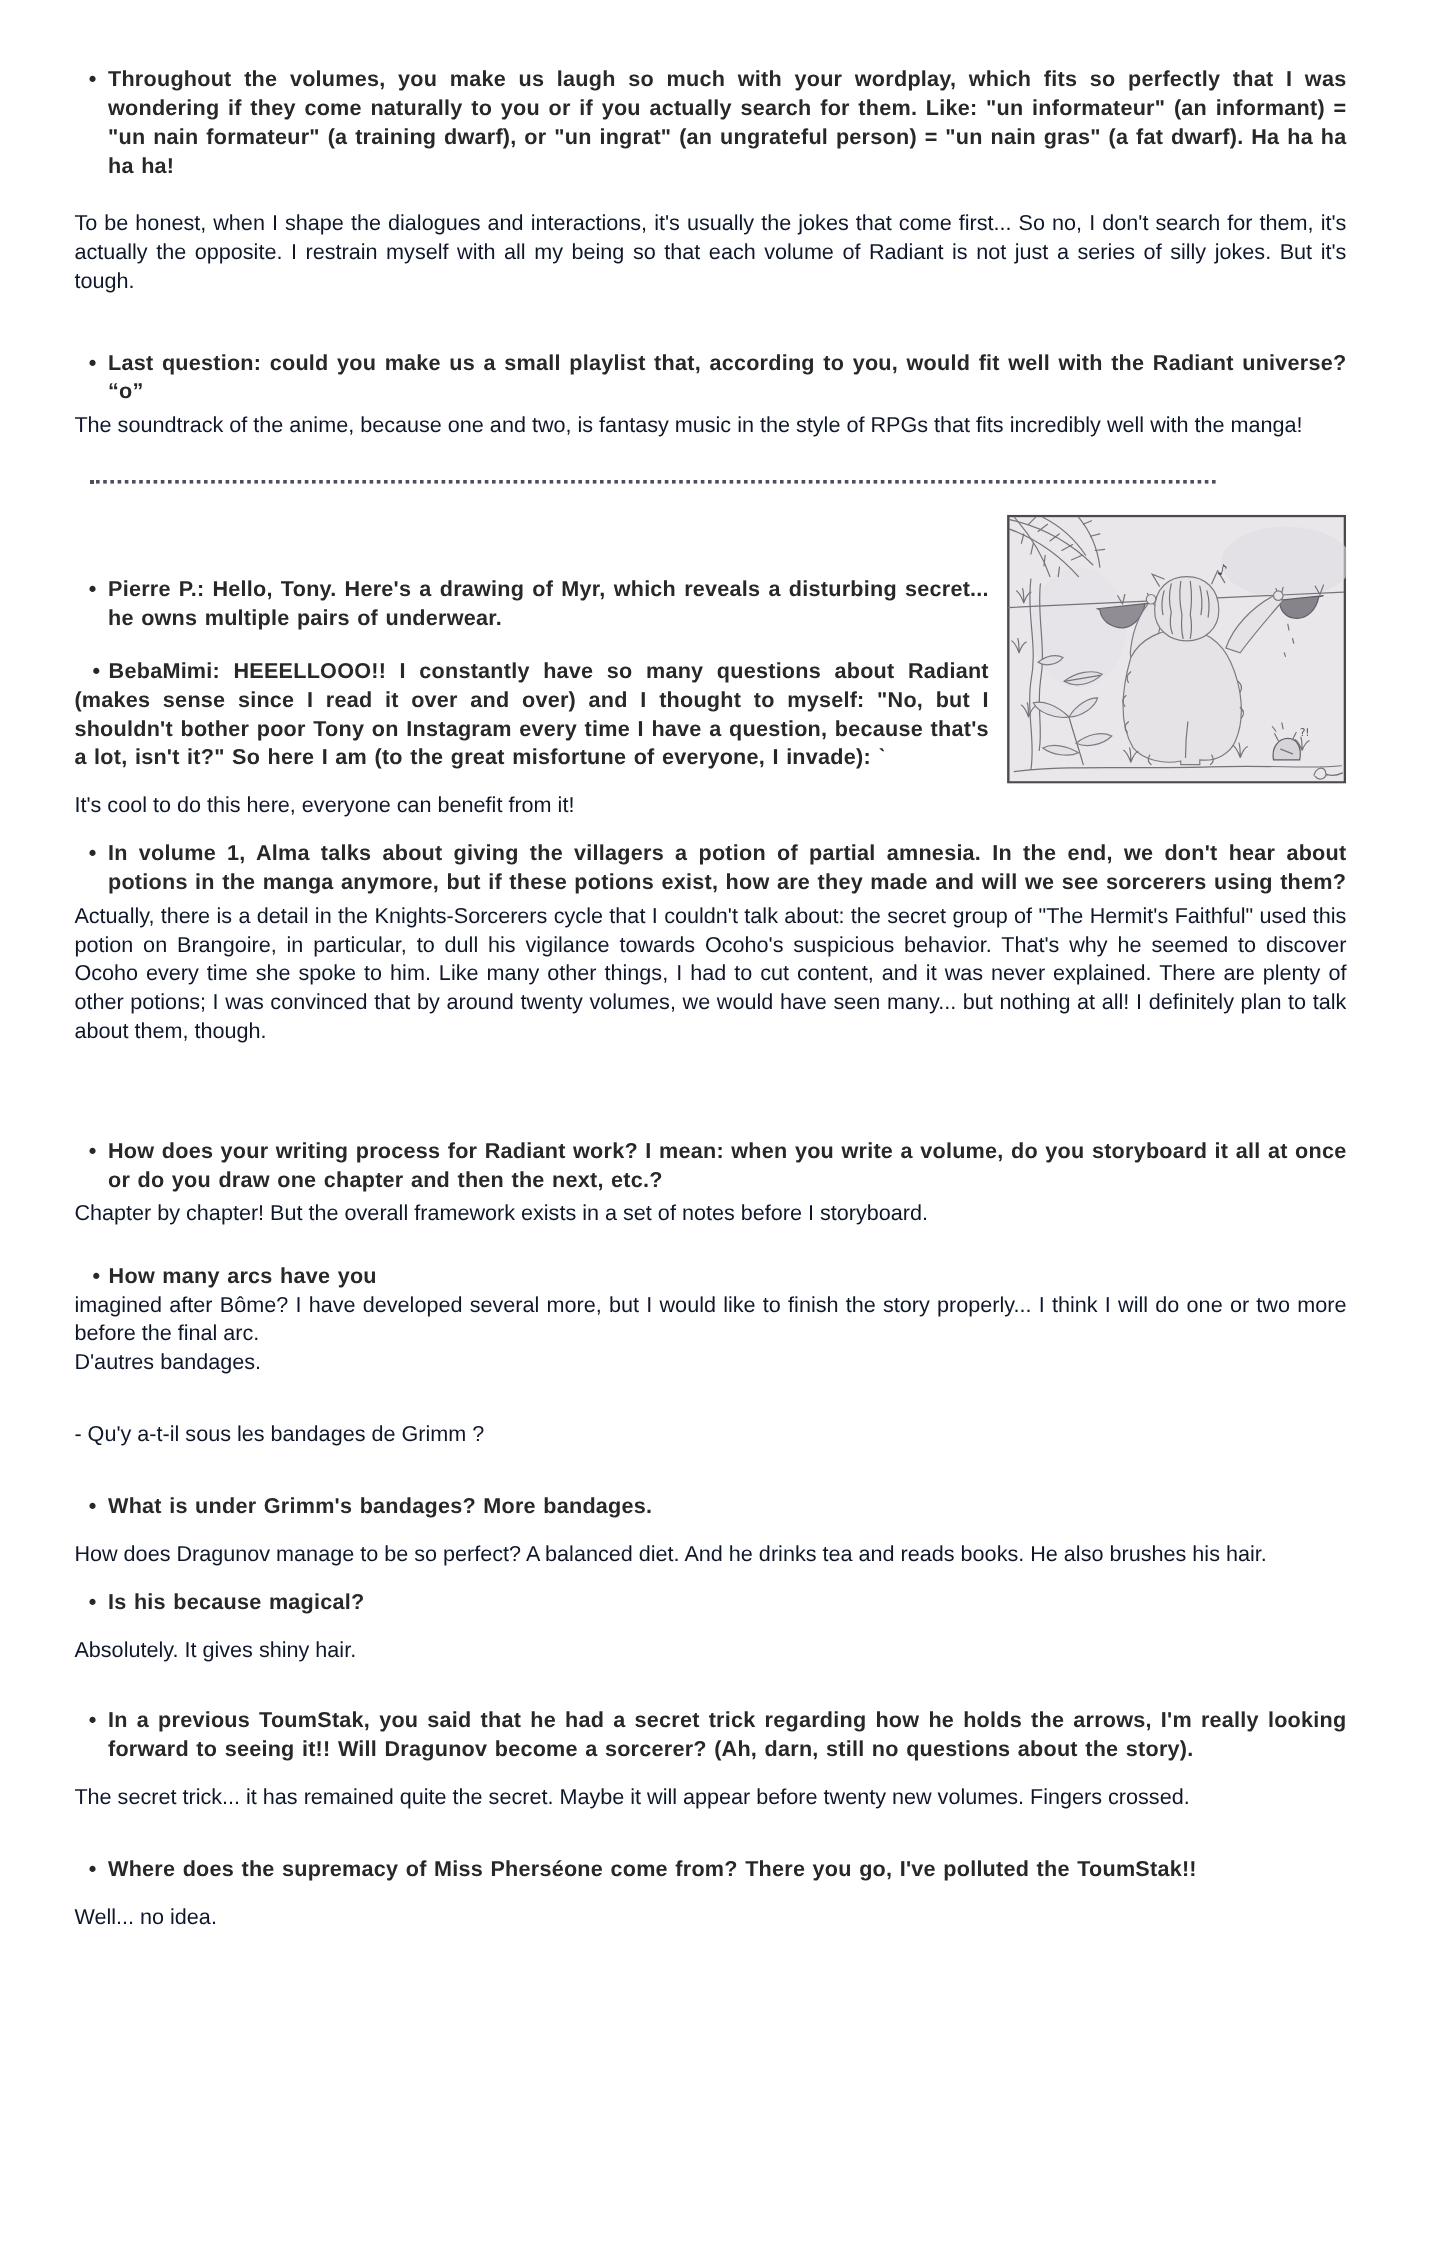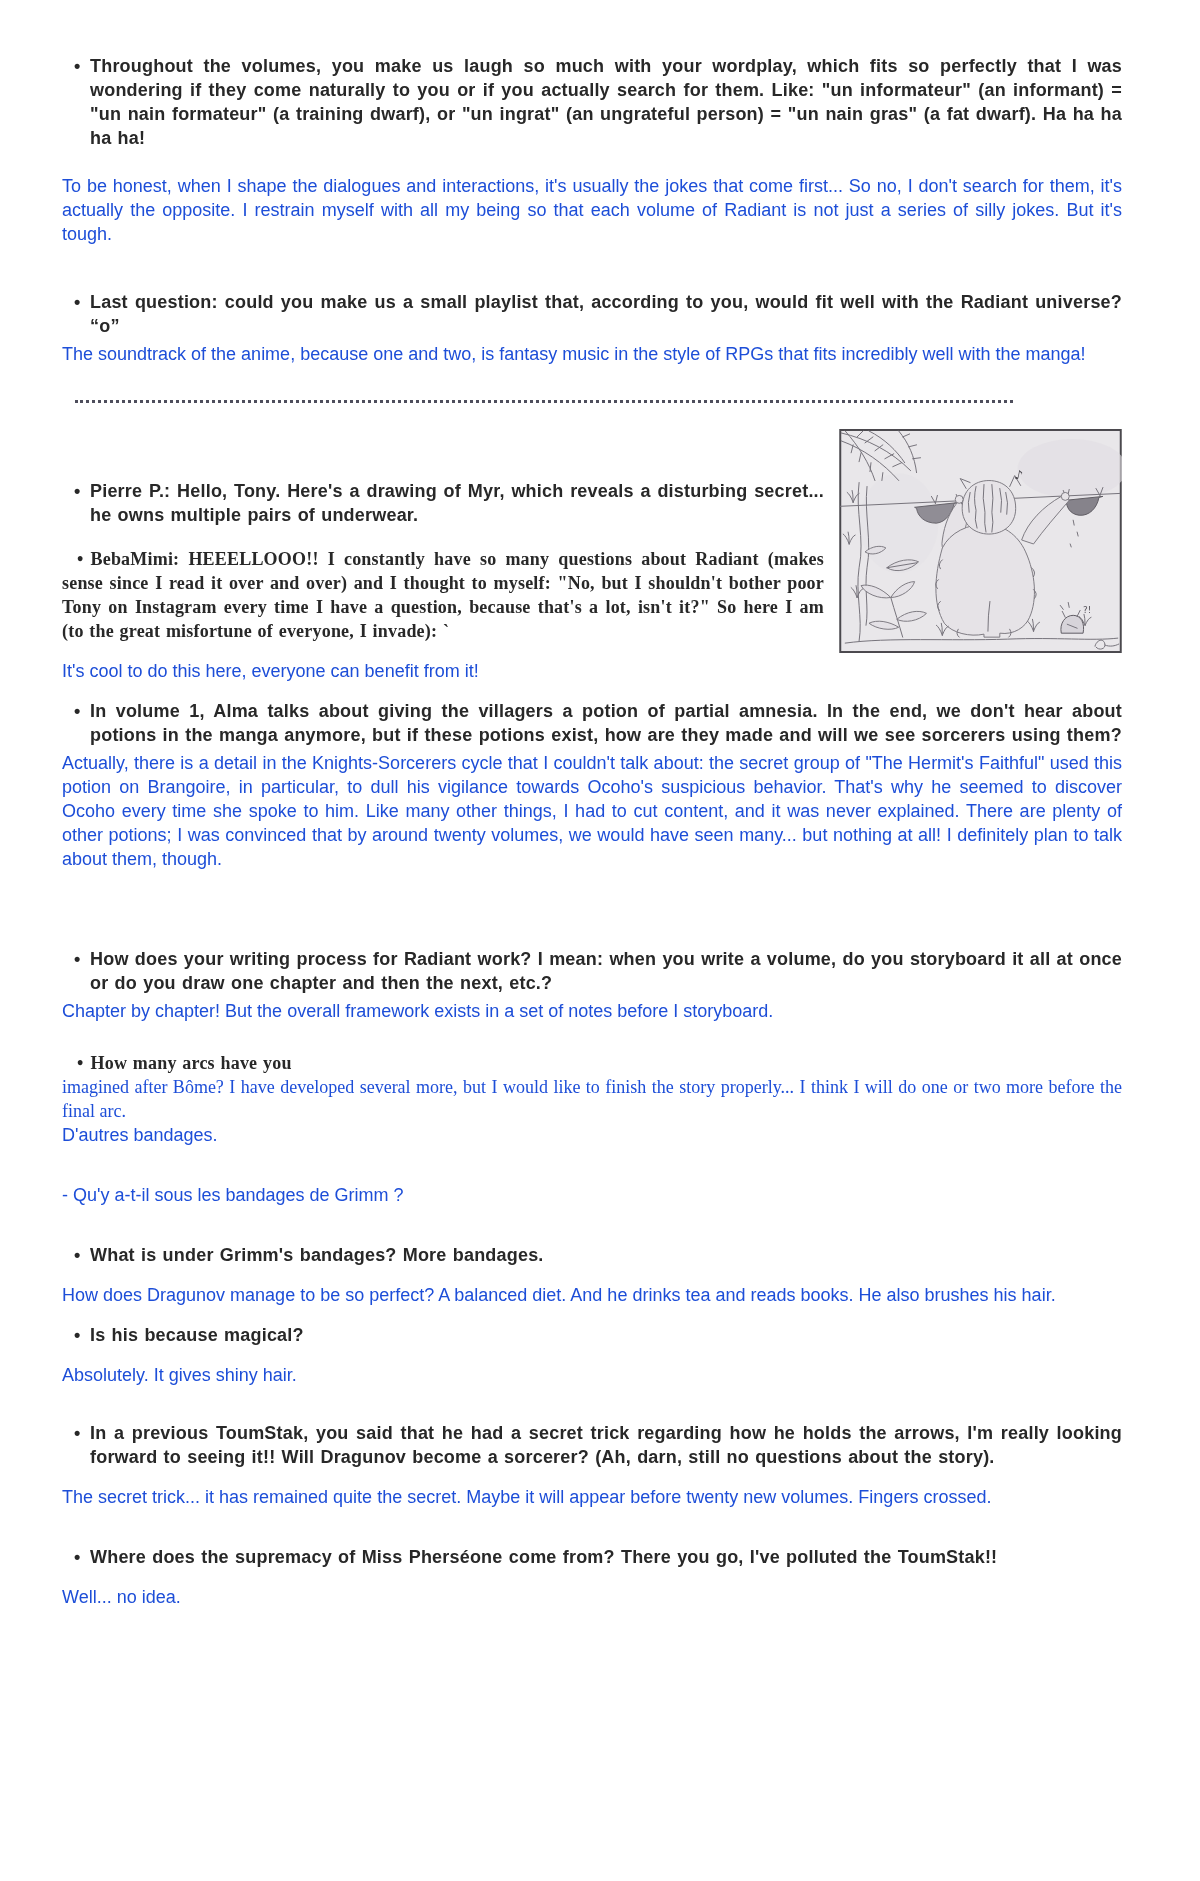--- a/index.html
+++ b/index.html
@@ -4,24 +4,24 @@
 <style>
   html,body{margin:0;padding:0;background:#ffffff;}
   body{
     width:1200px;min-height:1881px;
     font-family:"Liberation Sans",sans-serif;
     color:#3d3d3d;
   }
   .page{padding:54px 78px 60px 62px;}
   p{margin:0;font-size:18px;line-height:24px;text-align:justify;}
   .q{font-weight:bold;color:#282828;letter-spacing:.2px;word-spacing:1px;}
-  .a{font-weight:normal;color:#1d4ed8;}
+  .a{font-weight:normal;color:#0f172a;}
   .hang{position:relative;padding-left:28px;}
   .hang .bullet{position:absolute;left:12px;top:0;}
-  .flush{text-indent:15px;font-family:Liberation Serif, serif;}
+  .flush{text-indent:15px;}
   .flush .bullet{margin-right:7px;}
   .sep{height:0;border-top:3px dotted #4e4e5c;width:938px;margin:34px 0 0 13px;}
   .flow{overflow:hidden;}
   .sketch{float:right;width:283px;height:224px;margin:26px 0 14px 15px;}
   .sketch svg{display:block;width:100%;height:100%;}
   .mt2{margin-top:16px}.mt4{margin-top:4px}.mt16{margin-top:16px}.mt20{margin-top:20px}
   .mt24{margin-top:24px}.mt34{margin-top:34px}.mt36{margin-top:36px}.mt44{margin-top:44px}
   .mt52{margin-top:28px}.mt76{margin-top:76px}
   .sk{stroke:#75727a;fill:none;stroke-width:1;stroke-linecap:round;}
   .skf{stroke:#7d7a82;stroke-width:1;}

